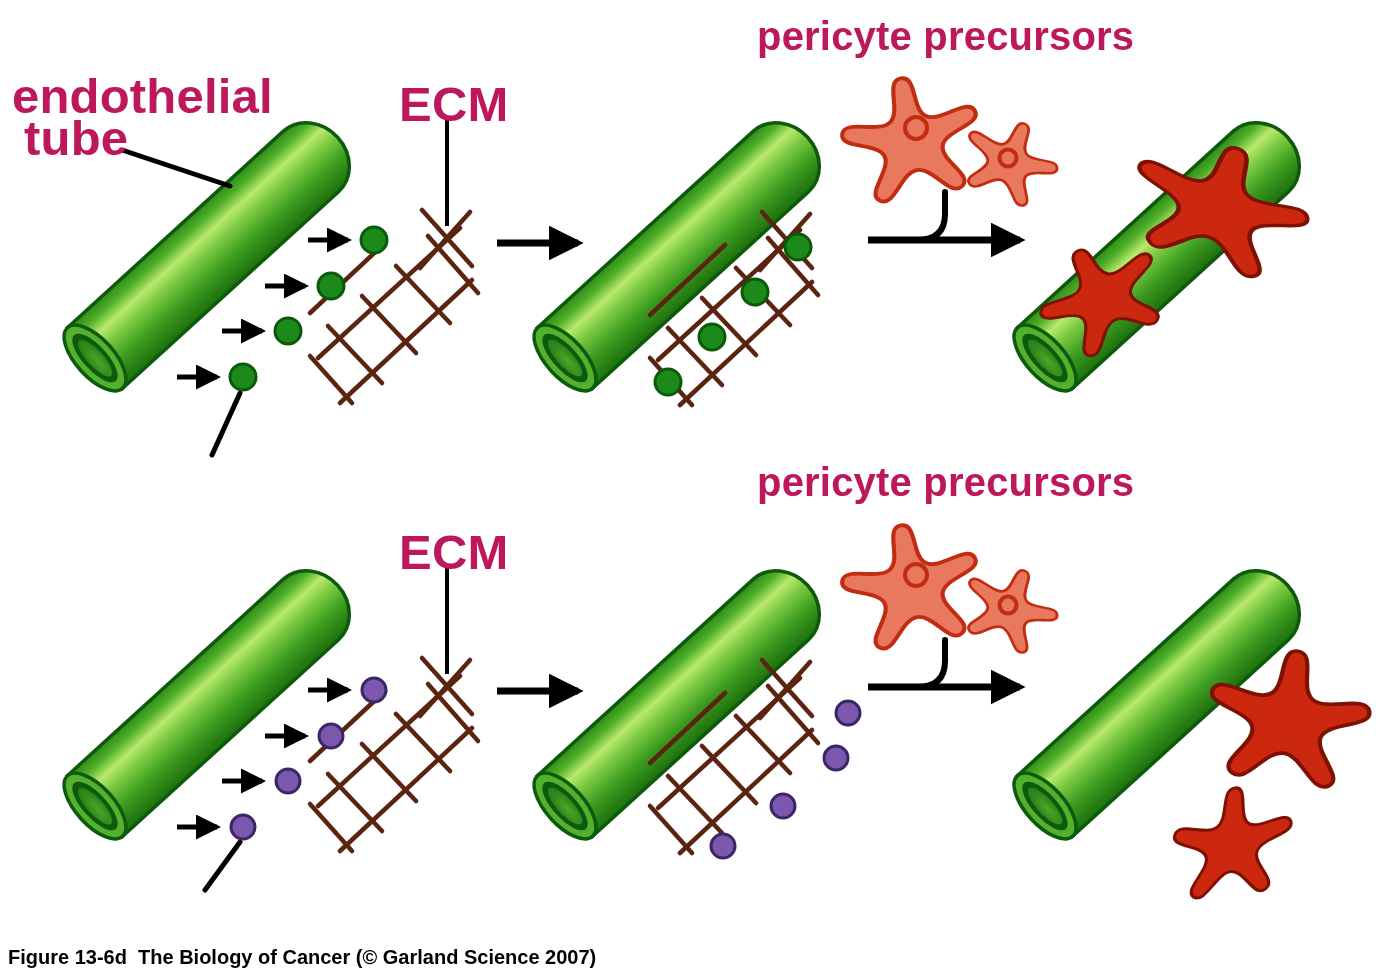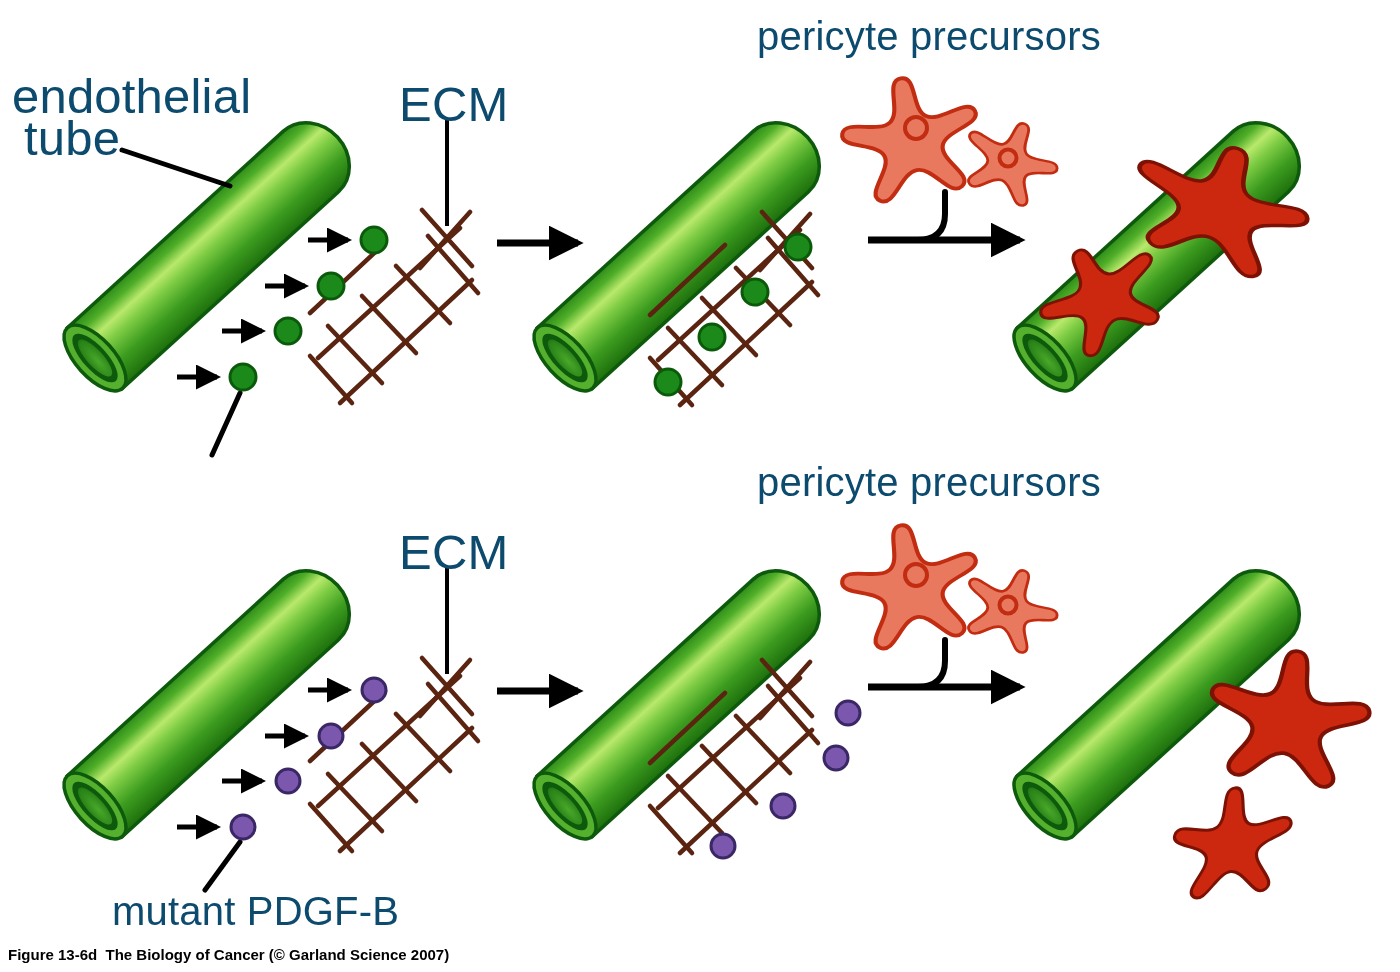--- a/index.html
+++ b/index.html
@@ -3,28 +3,28 @@
 <meta charset="utf-8">
 <style>
   html,body { margin:0; padding:0; background:#fff; }
   .stage {
     position:relative; width:1400px; height:972px;
     background:#ffffff; overflow:hidden;
     font-family:"Liberation Sans", sans-serif;
   }
   .stage svg { position:absolute; left:0; top:0; }
   .lbl {
-    position:absolute; font-weight:normal; color:#0c4a6e;
+    position:absolute; font-weight:bold; color:#be185d;
     white-space:nowrap; letter-spacing:0.2px;
     font-family:"Liberation Sans", sans-serif;
     text-align:center;
   }
   .lbl-big { font-size:40px; }
   .lbl-med { font-size:49px; }
-  .caption { position:absolute; left:8px; top:946px; font-size:15px;
+  .caption { position:absolute; left:8px; top:946px; font-size:20px;
              font-weight:bold; color:#000; white-space:pre;
              font-family:"Liberation Sans", sans-serif; }
 </style>
 </head>
 <body>
 
 <div class="stage">
 
 <svg width="1400" height="972" viewBox="0 0 1400 972">
   <defs>
@@ -177,17 +177,16 @@
 </svg>
 
 <div class="lbl lbl-med" style="left:12px; top:68px;">endothelial</div>
 <div class="lbl lbl-med" style="left:24px; top:110px;">tube</div>
 
 <div class="lbl lbl-med" style="left:399px; top:76px;">ECM</div>
 <div class="lbl lbl-big" style="left:757px; top:14px;">pericyte precursors</div>
 
 <div class="lbl lbl-med" style="left:399px; top:524px;">ECM</div>
 <div class="lbl lbl-big" style="left:757px; top:460px;">pericyte precursors</div>
-<div class="lbl lbl-big" style="left:112px; top:889px;">mutant PDGF-B</div>
 
 <div class="caption">Figure 13-6d  The Biology of Cancer (© Garland Science 2007)</div>
 
 </div>
 
 </body></html>

